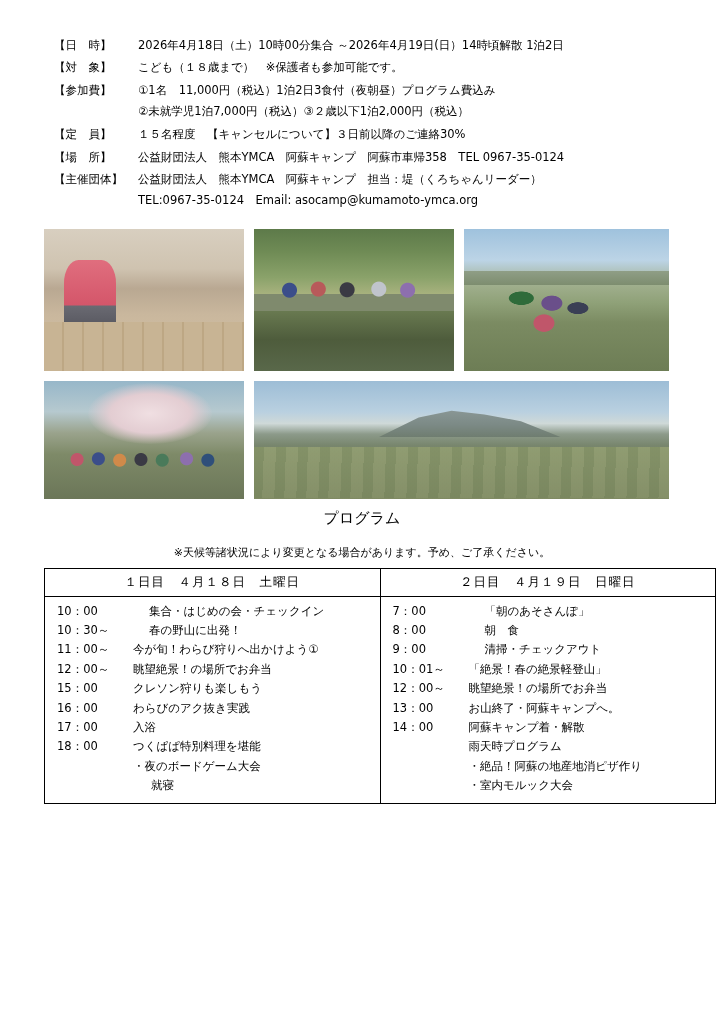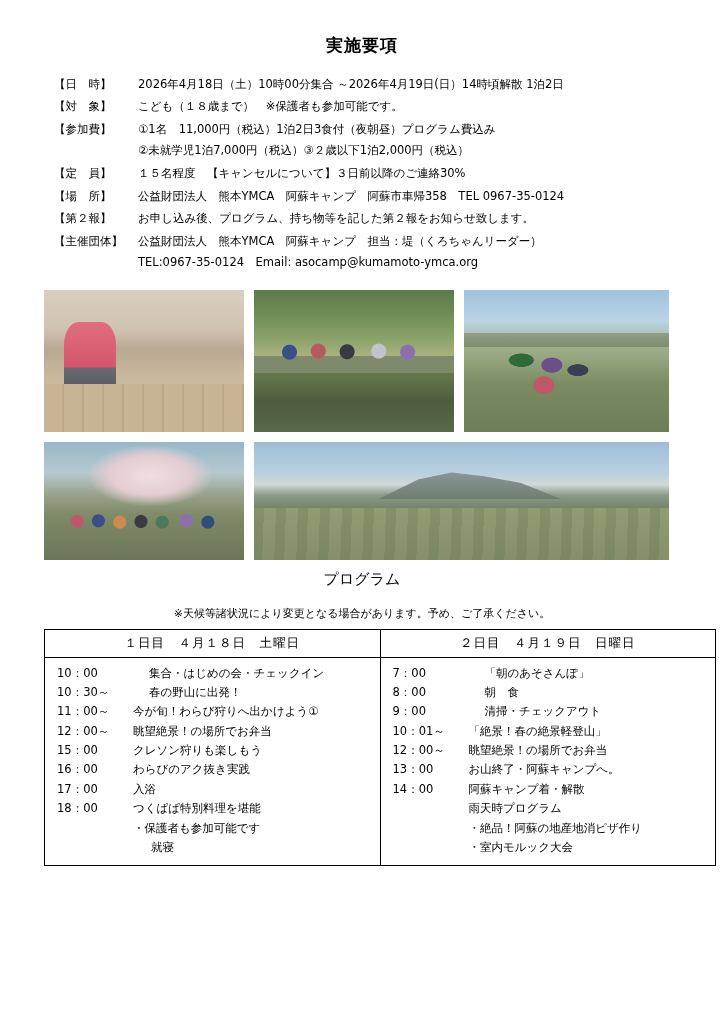--- a/index.html
+++ b/index.html
@@ -247,21 +247,20 @@
   }
   .act.center-ish {
     padding-left: 28px;
   }
 </style>
 </head>
 <body>
 
 <div class="page">
 
-  <h2 class="subtitle">実施要項</h2>
 
   <table class="info-table">
     <tbody>
       <tr>
         <td class="info-label">【日　時】</td>
         <td class="info-value">
           <span>2026年4月18日（土）10時00分集合 ～2026年4月19日(日）14時頃解散 1泊2日</span>
         </td>
       </tr>
       <tr>
@@ -280,26 +279,20 @@
       <tr>
         <td class="info-label">【定　員】</td>
         <td class="info-value">
           <span>１５名程度　【キャンセルについて】３日前以降のご連絡30%</span>
         </td>
       </tr>
       <tr>
         <td class="info-label">【場　所】</td>
         <td class="info-value">
           <span>公益財団法人　熊本YMCA　阿蘇キャンプ　阿蘇市車帰358　TEL 0967-35-0124</span>
-        </td>
-      </tr>
-      <tr>
-        <td class="info-label">【第２報】</td>
-        <td class="info-value">
-          <span>お申し込み後、プログラム、持ち物等を記した第２報をお知らせ致します。</span>
         </td>
       </tr>
       <tr>
         <td class="info-label">【主催団体】</td>
         <td class="info-value">
           <span>公益財団法人　熊本YMCA　阿蘇キャンプ　担当：堤（くろちゃんリーダー）</span>
           <span class="sub-line">TEL:0967-35-0124　Email: asocamp@kumamoto-ymca.org</span>
         </td>
       </tr>
     </tbody>
@@ -357,21 +350,21 @@
           <div class="row-line">
             <span class="time">17：00</span>
             <span class="act">入浴</span>
           </div>
           <div class="row-line">
             <span class="time">18：00</span>
             <span class="act">つくぱぱ特別料理を堪能</span>
           </div>
           <div class="row-line">
             <span class="time"></span>
-            <span class="act">・保護者も参加可能です</span>
+            <span class="act">・夜のボードゲーム大会</span>
           </div>
           <div class="row-line">
             <span class="time"></span>
             <span class="act center-ish">就寝</span>
           </div>
         </td>
         <td class="day-cell">
           <div class="row-line">
             <span class="time">7：00</span>
             <span class="act indent">「朝のあそさんぽ」</span>

